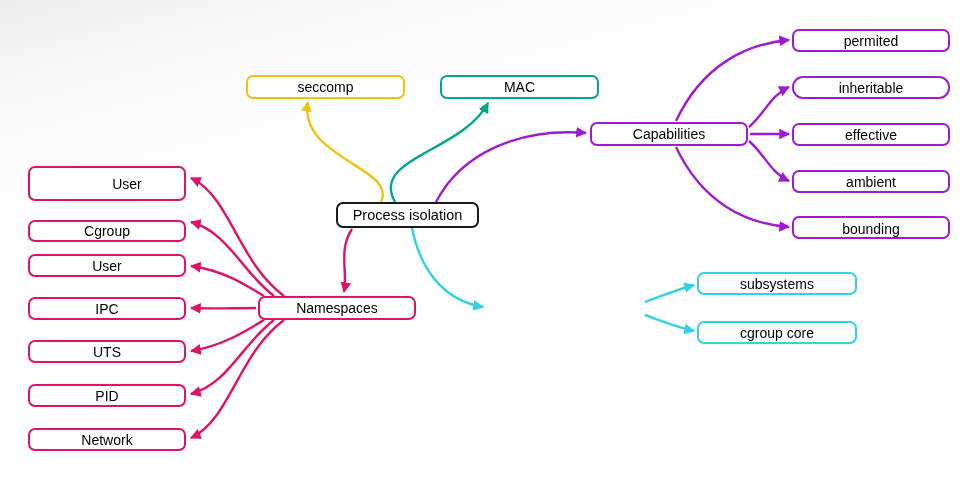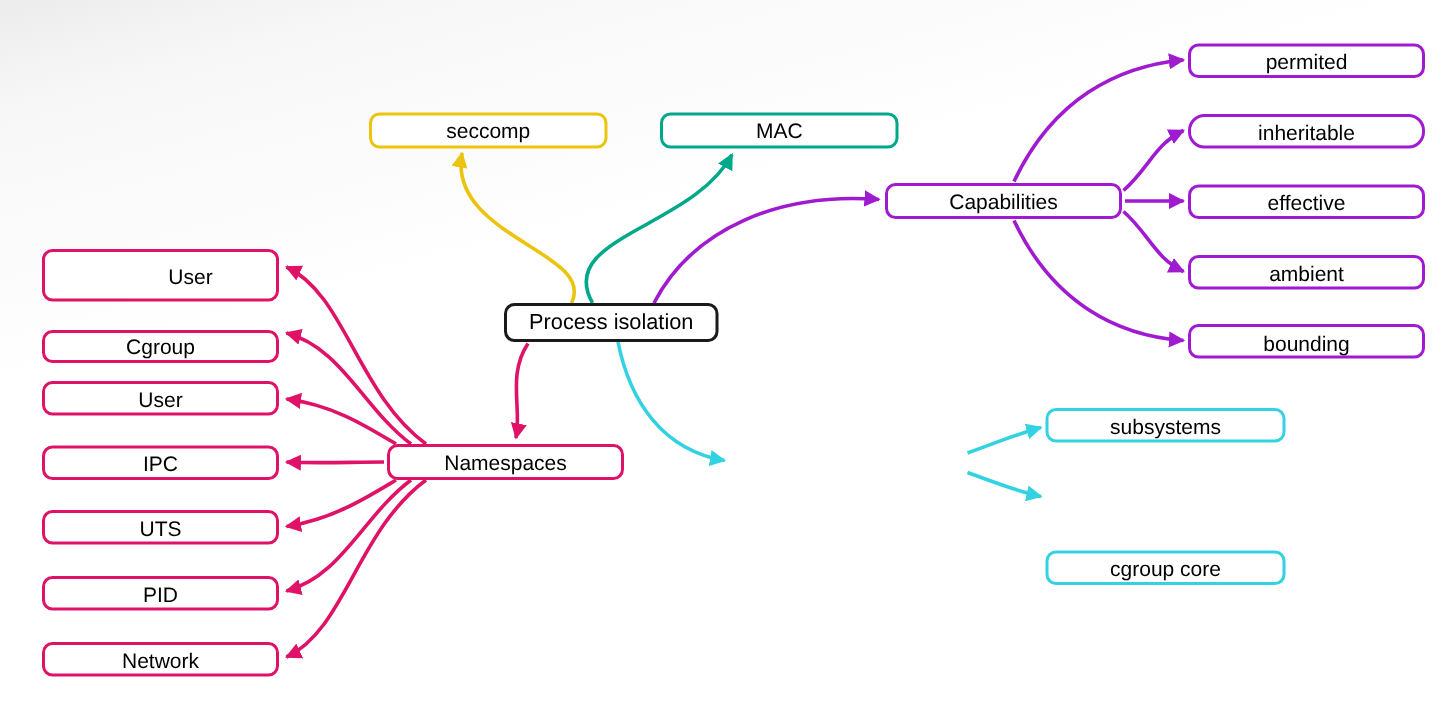--- a/index.html
+++ b/index.html
@@ -135,17 +135,17 @@
   <div class="node b-namespaces" style="left:28px;top:428px;width:158px;height:23px;">
     <span>Network</span>
   </div>
   <div class="node b-namespaces" style="left:28px;top:384px;width:158px;height:23px;">
     <span>PID</span>
   </div>
 
   <div class="node b-cgroups" style="left:697px;top:272px;width:160px;height:23px;">
     <span>subsystems</span>
   </div>
-  <div class="node b-cgroups" style="left:697px;top:321px;width:160px;height:23px;margin-top:46px;">
+  <div class="node b-cgroups" style="left:697px;top:321px;width:160px;height:23px;">
     <span>cgroup core</span>
   </div>
 
 </div>
 
 </body></html>

